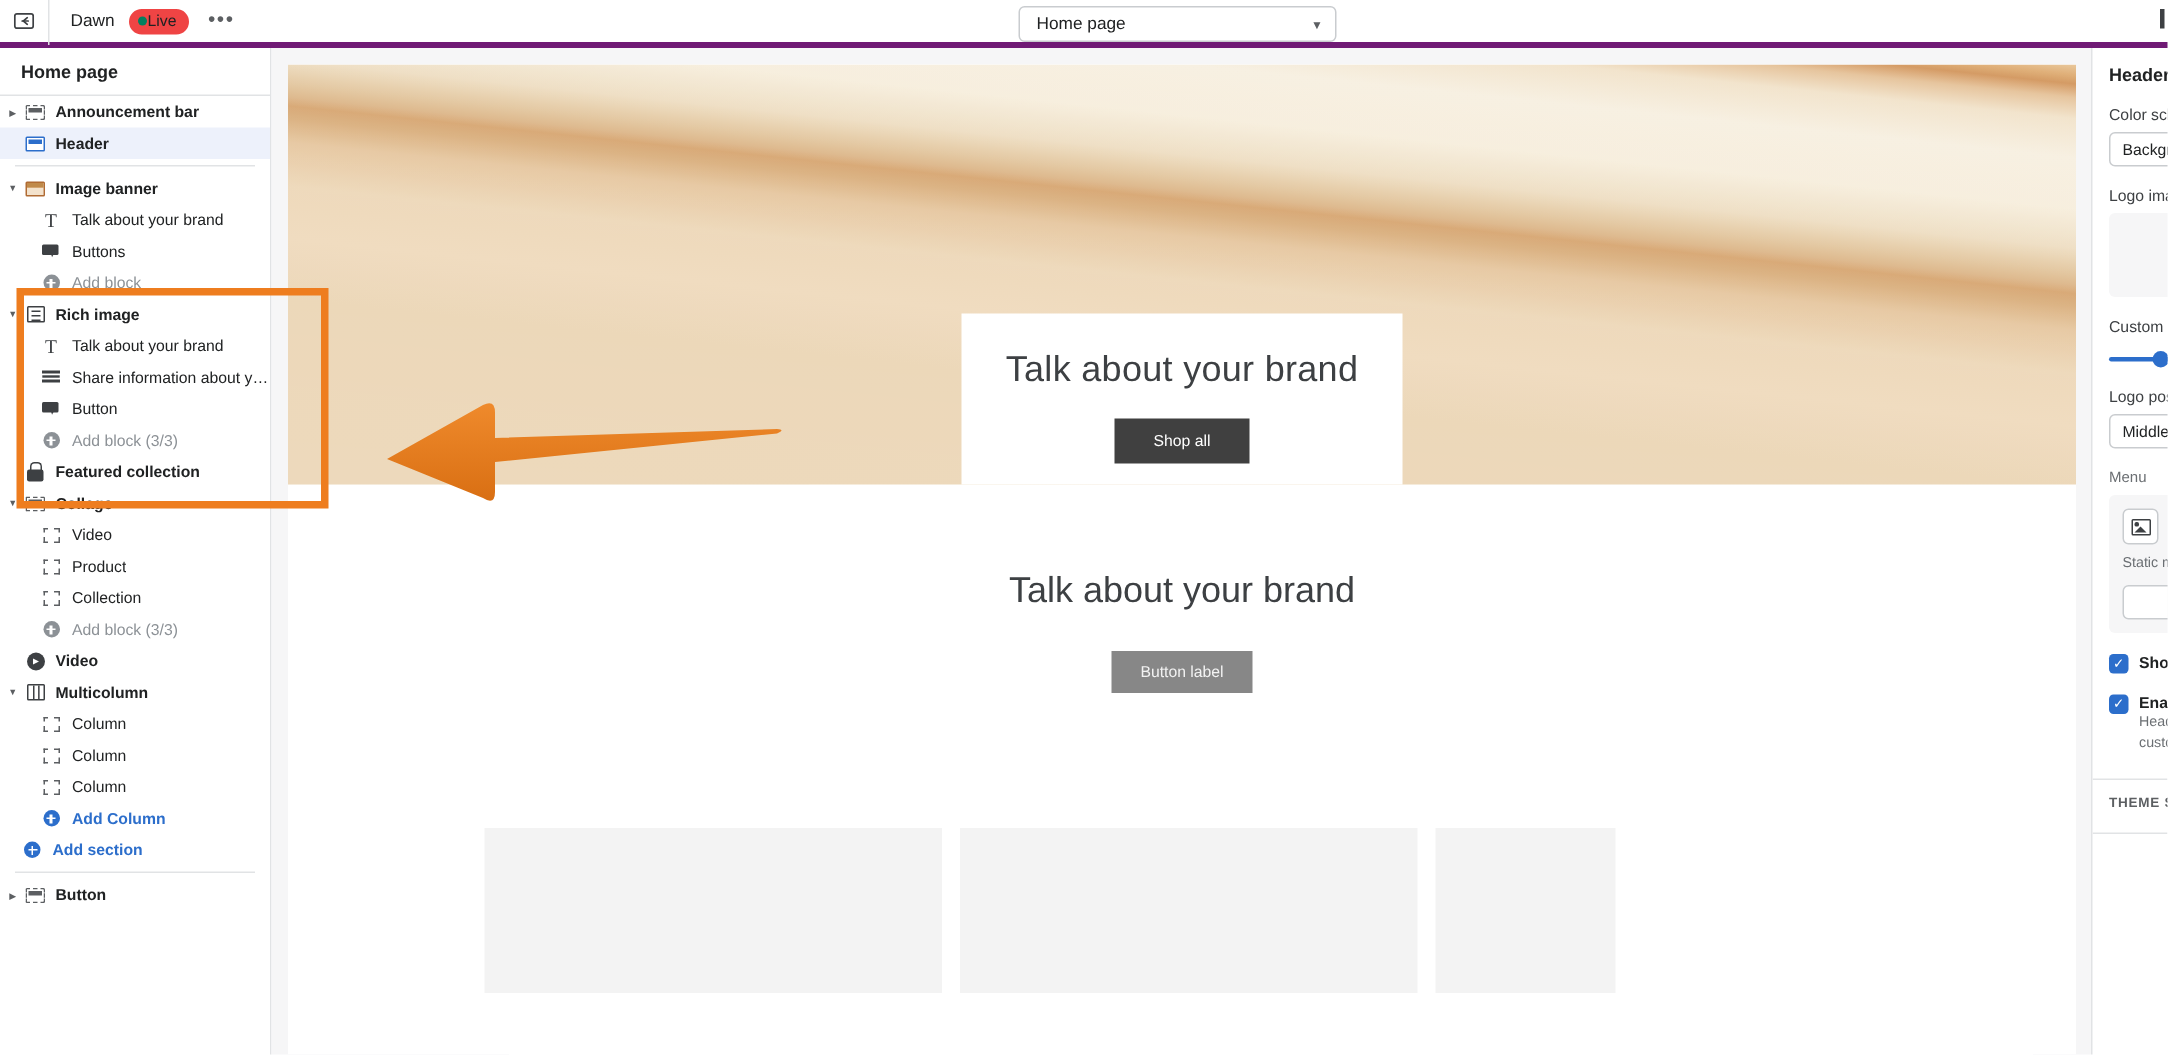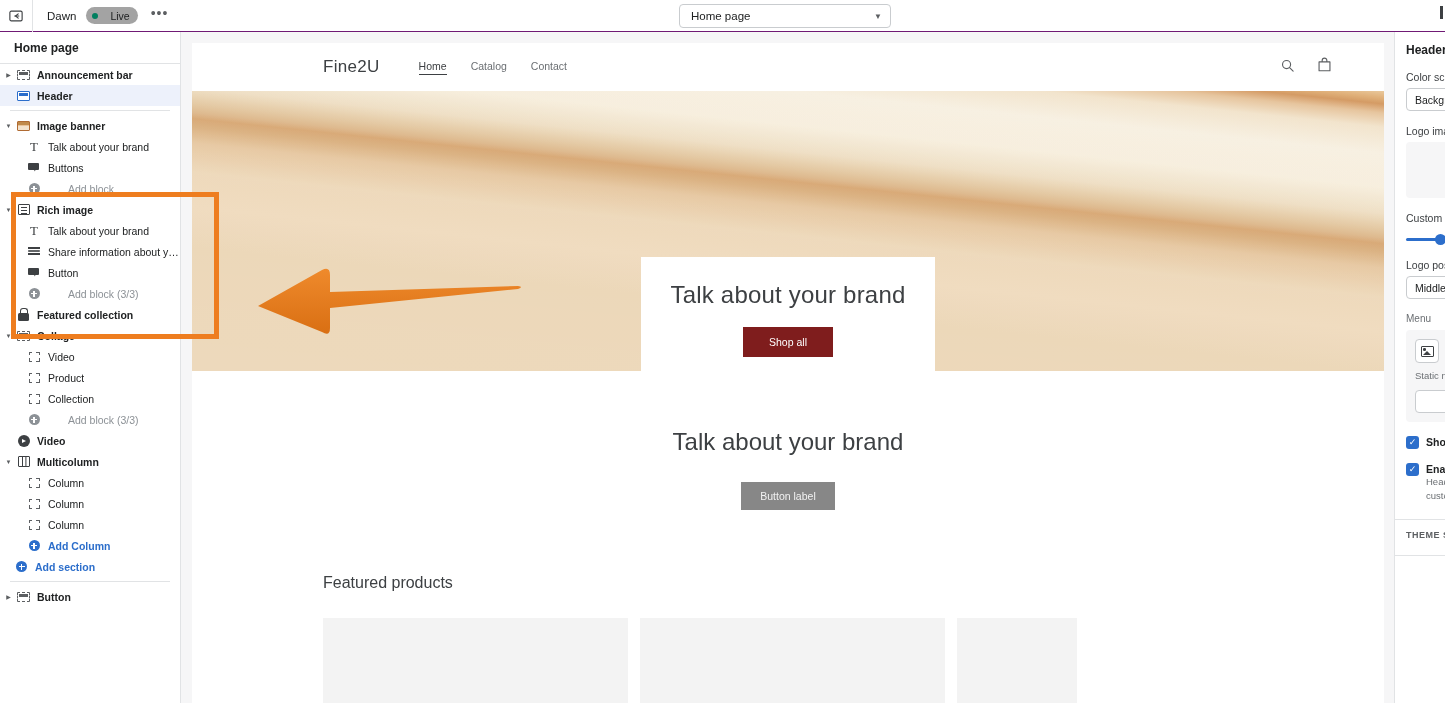--- a/index.html
+++ b/index.html
@@ -7,35 +7,35 @@
     width: 1445px; height: 703px;
     overflow: hidden;
     font-family: "Liberation Sans", sans-serif;
     background: #ffffff;
     color: #202223;
   }
 
   
   #topbar {
     position: absolute; left: 0; top: 0; width: 1445px; height: 32px;
-    background: #ffffff; border-bottom: 1px solid #701a75;
+    background: #ffffff; border-bottom: 4px solid #701a75;
     display: flex; align-items: center;
   }
   #panel-toggle {
     width: 32px; height: 32px; display: flex; align-items: center; justify-content: center;
     cursor: pointer;
   }
   #topbar-divider {
     width: 1px; height: 32px; background: #e1e3e5; margin-right: 14px;
   }
   .theme-name { font-size: 11.5px; font-weight: 400; color: #202223; }
   .live-badge {
-    margin-left: 10px; background: #a3a3a3; color: #202223;
+    margin-left: 10px; background: #ef4444; color: #202223;
     border-radius: 10px; padding: 2px 8px 2px 6px; font-size: 10.5px;
-    display: inline-flex; align-items: center; gap: 12px; height: 17px;
+    display: inline-flex; align-items: center; gap: 0; height: 17px;
   }
   .live-dot { width: 6px; height: 6px; border-radius: 50%; background: #007f5f; display: inline-block; }
   #more-btn {
     margin-left: 13px; font-size: 14px; color: #5c5f62; letter-spacing: 1px;
     cursor: pointer; line-height: 10px; padding-bottom: 5px;
   }
   #page-select-wrap {
     position: absolute; left: 679px; top: 4px; width: 212px; height: 24px;
   }
   #page-select {
@@ -73,21 +73,21 @@
   .sect-icon { width: 17px; flex: 0 0 17px; display: flex; align-items: center; justify-content: center; }
   .sect-label { font-weight: bold; color: #202223; padding-left: 5px; white-space: nowrap; }
   .block-row {
     height: 21px; display: flex; align-items: center;
     padding-left: 26px; font-size: 10.5px; cursor: pointer;
   }
   .blk-icon { width: 16px; flex: 0 0 16px; display: flex; align-items: center; justify-content: center; }
   .blk-label { color: #202223; padding-left: 6px; white-space: nowrap;
                overflow: hidden; text-overflow: ellipsis; max-width: 140px; }
   .addblk { color: #8c9196; }
-  .addblk .blk-label { color: #8c9196; margin-left: 20px; }
+  .addblk .blk-label { color: #8c9196; }
   .link-row .blk-label, .link-row .sect-label { color: #2c6ecb; font-weight: bold; }
   .sep { height: 1px; background: #e1e3e5; margin: 4px 10px; }
 
   
   .ic-bar {
     width: 13px; height: 10px; border: 1.4px solid #5c5f62; border-radius: 1px;
     position: relative; background: #fff;
   }
   .ic-bar::before { content:""; position:absolute; left:1px; right:1px; top:1px; height:3px; background:#5c5f62; }
   .ic-bar.dotted { border-style: dashed; }
@@ -210,21 +210,21 @@
       rgba(255,255,255,0) 0%, rgba(255,255,255,0.10) 28%,
       rgba(255,255,255,0) 55%, rgba(255,255,255,0.06) 100%);
   }
   #hero-card {
     position: absolute; left: 449px; top: 166px; width: 294px; height: 124px;
     background: #ffffff; display: flex; flex-direction: column;
     align-items: center; justify-content: center; z-index: 2;
   }
   #hero-title { font-size: 24px; color: #3d4043; font-weight: 400; letter-spacing: .2px; }
   #hero-btn {
-    margin-top: 18px; background: #7f1d1d; color: #fff;
+    margin-top: 18px; background: #404040; color: #fff;
     font-size: 10.5px; padding: 9px 26px; cursor: pointer;
   }
 
   #richtext {
     padding-top: 57px; text-align: center;
   }
   #rt-title { font-size: 24px; color: #3d4043; font-weight: 400; }
   #rt-body {
     margin: 22px auto 0; width: 480px; font-size: 10.5px; color: #6b6f73; line-height: 1.72;
   }
@@ -514,57 +514,34 @@
     <span class="sect-icon">
         <i class="ic-bar dotted"></i>
       </span>
     <span class="sect-label">Button</span>
   </div>
 </div>
 
 <div id="canvas">
   <div id="store">
 
-    <div id="store-header">
-      <div id="brand">Fine2U</div>
-      <div id="store-nav">
-        <span class="nav-link active">Home</span>
-        <span class="nav-link">Catalog</span>
-        <span class="nav-link">Contact</span>
-      </div>
-      <div id="store-actions">
-        <span>
-          <svg width="15" height="15" viewBox="0 0 16 16" fill="none">
-            <circle cx="7" cy="7" r="4.3" stroke="#5c5f62" stroke-width="1.2"></circle>
-            <path d="M10.2 10.2 L14 14" stroke="#5c5f62" stroke-width="1.2" stroke-linecap="round"></path>
-          </svg>
-        </span>
-        <span>
-          <svg width="15" height="16" viewBox="0 0 16 17" fill="none">
-            <path d="M2.2 5.2 H13.8 V14.6 H2.2 Z" stroke="#5c5f62" stroke-width="1.2" stroke-linejoin="round"></path>
-            <path d="M5.5 5.2 V3.6 a2.5 2.5 0 0 1 5 0 V5.2" stroke="#5c5f62" stroke-width="1.2" fill="none"></path>
-          </svg>
-        </span>
-      </div>
-    </div>
 
     <div id="hero">
       <div id="hero-card">
         <div id="hero-title">Talk about your brand</div>
         <div id="hero-btn">Shop all</div>
       </div>
     </div>
 
     <div id="richtext">
       <div id="rt-title">Talk about your brand</div>
       <div id="rt-btn">Button label</div>
     </div>
 
     <div id="featured">
-      <div id="feat-title">Featured products</div>
       <div id="feat-grid">
         <div class="prod-card"></div>
         <div class="prod-card"></div>
         <div class="prod-card last"></div>
       </div>
     </div>
 
   </div>
 </div>
 

